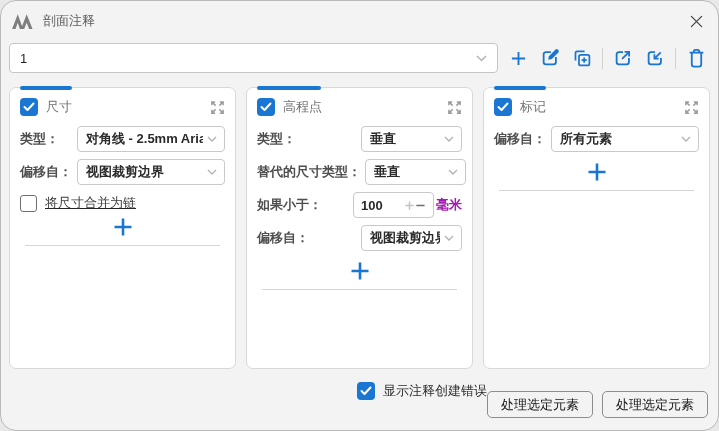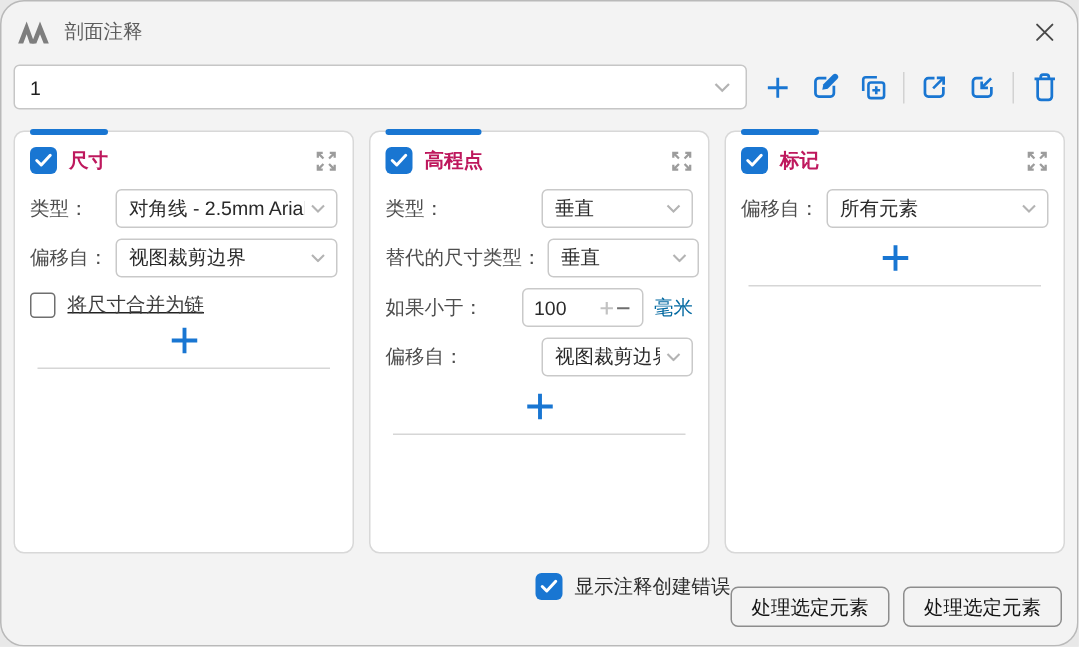--- a/index.html
+++ b/index.html
@@ -28,43 +28,43 @@
   .panel{
     flex:1;position:relative;box-sizing:border-box;background:#fff;border:1px solid #d8d8d8;border-radius:7px;
     padding:10px 10px 0;display:flex;flex-direction:column;min-width:0;
   }
   .accent-bar{position:absolute;top:-2px;left:10px;height:4px;border-radius:2px;background:#1976d2;width:52px;}
   .panel--spot .accent-bar{width:64px;}
   .panel-header{display:flex;align-items:center;gap:8px;margin-bottom:10px;flex:none;}
   .cb{width:18px;height:18px;box-sizing:border-box;border-radius:4px;flex:none;cursor:pointer;}
   .cb--on{background:#1976d2;display:flex;align-items:center;justify-content:center;}
   .cb--off{width:17px;height:17px;background:#fff;border:1.5px solid #6f6f6f;border-radius:3px;}
-  .panel-title{font-weight:700;color:#be185d;white-space:nowrap;}
+  .panel-title{font-weight:400;color:#737373;white-space:nowrap;}
   .expand-btn{margin-left:auto;color:#9c9c9c;cursor:pointer;display:flex;}
-  .frow{display:flex;align-items:center;justify-content:space-between;margin-bottom:7px;flex:none;gap:4px;}
+  .frow{display:flex;align-items:center;justify-content:space-between;margin-bottom:7px;flex:none;gap:4px;font-weight:bold;}
   .flabel{color:#4e4e4e;white-space:nowrap;}
   .select{
     height:26px;box-sizing:border-box;background:#fff;border:1px solid #c9c9c9;border-radius:4px;
     display:flex;align-items:center;justify-content:space-between;gap:4px;padding:0 7px 0 8px;
     color:#2a2a2a;cursor:pointer;flex:none;overflow:hidden;
   }
   .select .val{white-space:nowrap;overflow:hidden;}
   .w-lg{width:148px;} .w-sm{width:101px;}
   .chev{flex:none;display:flex;}
   .cb-row{display:flex;align-items:center;gap:8px;margin:2px 0 2px;flex:none;text-decoration:underline;}
   .cb-row .flabel{color:#3d3d3d;}
   .num-group{display:flex;align-items:center;flex:none;}
   .stepper{
     width:81px;height:26px;box-sizing:border-box;background:#fff;border:1px solid #c9c9c9;border-radius:4px;
     display:flex;align-items:center;gap:0;padding:0 7px;flex:none;
   }
   .stepper .num{flex:1;color:#2a2a2a;}
   .step{display:flex;cursor:pointer;}
   .step--inc{color:#c2c2c2;} .step--dec{color:#6e6e6e;}
-  .unit{margin-left:7px;color:#0369a1;white-space:nowrap;}
+  .unit{margin-left:2px;color:#a21caf;white-space:nowrap;}
   .add-btn{align-self:center;margin:2px 0 7px;color:#1976d2;cursor:pointer;display:flex;flex:none;}
   .divider{height:1px;background:#d6d6d6;margin:0 5px;flex:none;}
   
   .footer{flex:1;display:flex;justify-content:flex-end;align-items:flex-start;padding:13px 10px 0 8px;}
   .footer-checks{display:flex;flex-direction:column;gap:7px;}
   .check-row{display:flex;align-items:center;gap:8px;}
   .check-row .lab{color:#2e2e2e;}
   .footer-buttons{display:flex;gap:9px;margin-top:9px;}
   .action-btn{
     height:27px;padding:0 13px;border:1px solid #8d8d8d;border-radius:5px;background:transparent;

